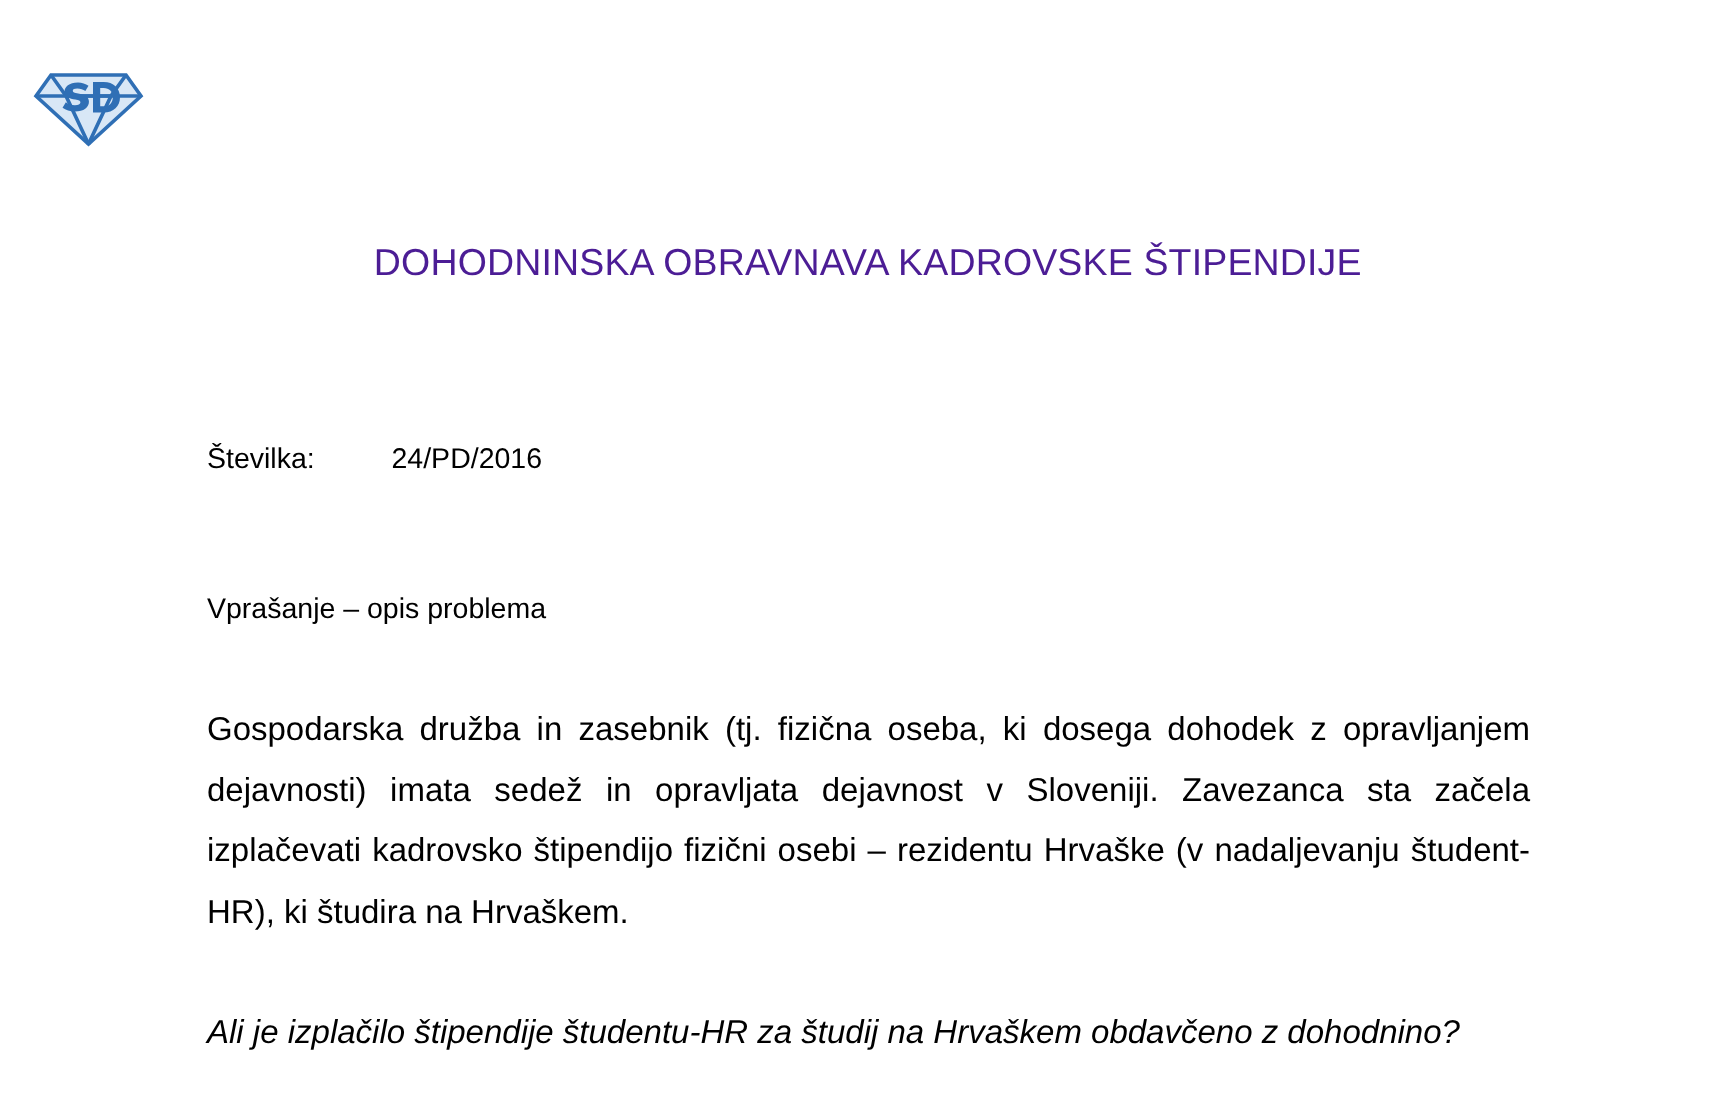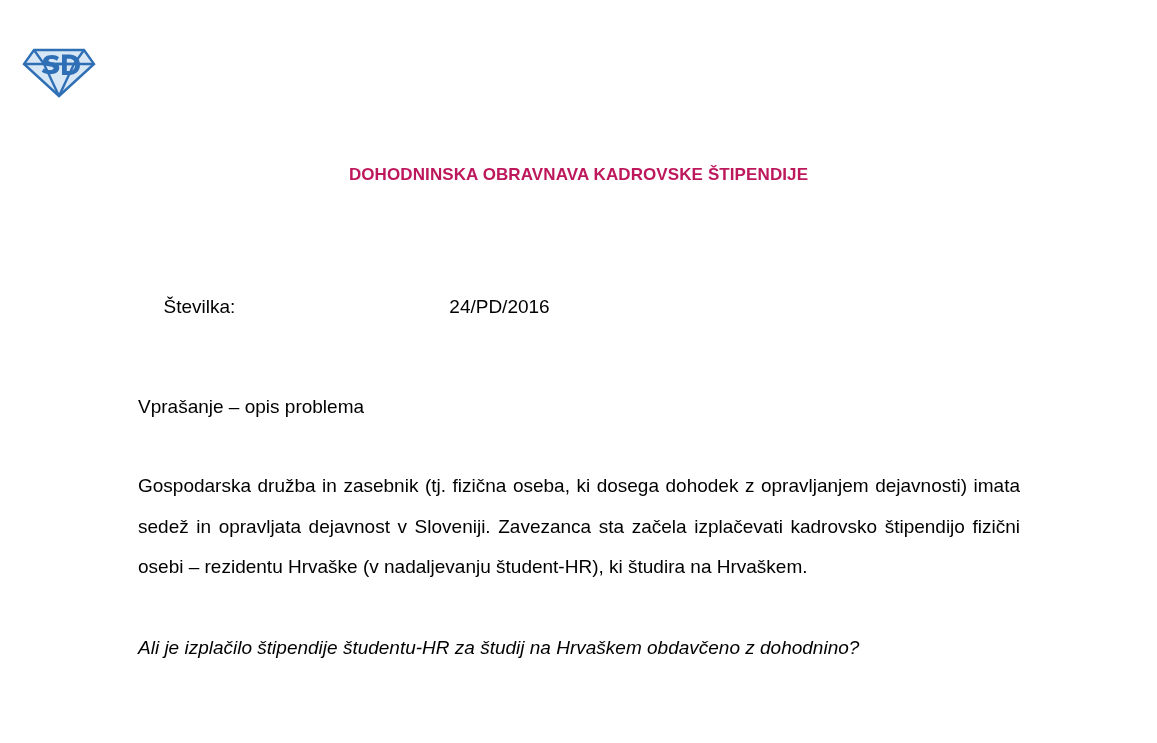--- a/index.html
+++ b/index.html
@@ -32,34 +32,33 @@
 
   
   .title-block {
     position: absolute;
     left: 0;
     top: 150px;
     width: 1157px;
     text-align: center;
   }
   .title-line {
-    font-size: 17px;
-    font-weight: bold;
+    font-size: 25px;
+    font-weight: normal;
     letter-spacing: 0.1px;
     line-height: 50px;
-    color: #be185d;
+    color: #4c1d95;
   }
 
   
   .meta {
     position: absolute;
     left: 138px;
     top: 288px;
     width: 600px;
-    text-align: center;
   }
   .meta-row {
     display: flex;
     line-height: 38px;
     font-size: 19px;
   }
   .meta-label {
     width: 123px;
     flex: 0 0 123px;
   }
@@ -73,21 +72,21 @@
     left: 138px;
     top: 388px;
     width: 882px;
   }
   .heading-q {
     font-size: 19px;
     line-height: 38px;
     margin-bottom: 40px;
   }
   .para {
-    font-size: 19px;
+    font-size: 22px;
     line-height: 40.5px;
     text-align: justify;
     text-justify: inter-word;
     margin-bottom: 40px;
   }
   .para:last-child {
     margin-bottom: 0;
     font-style: italic;
   }
   .para.last-clipped {

